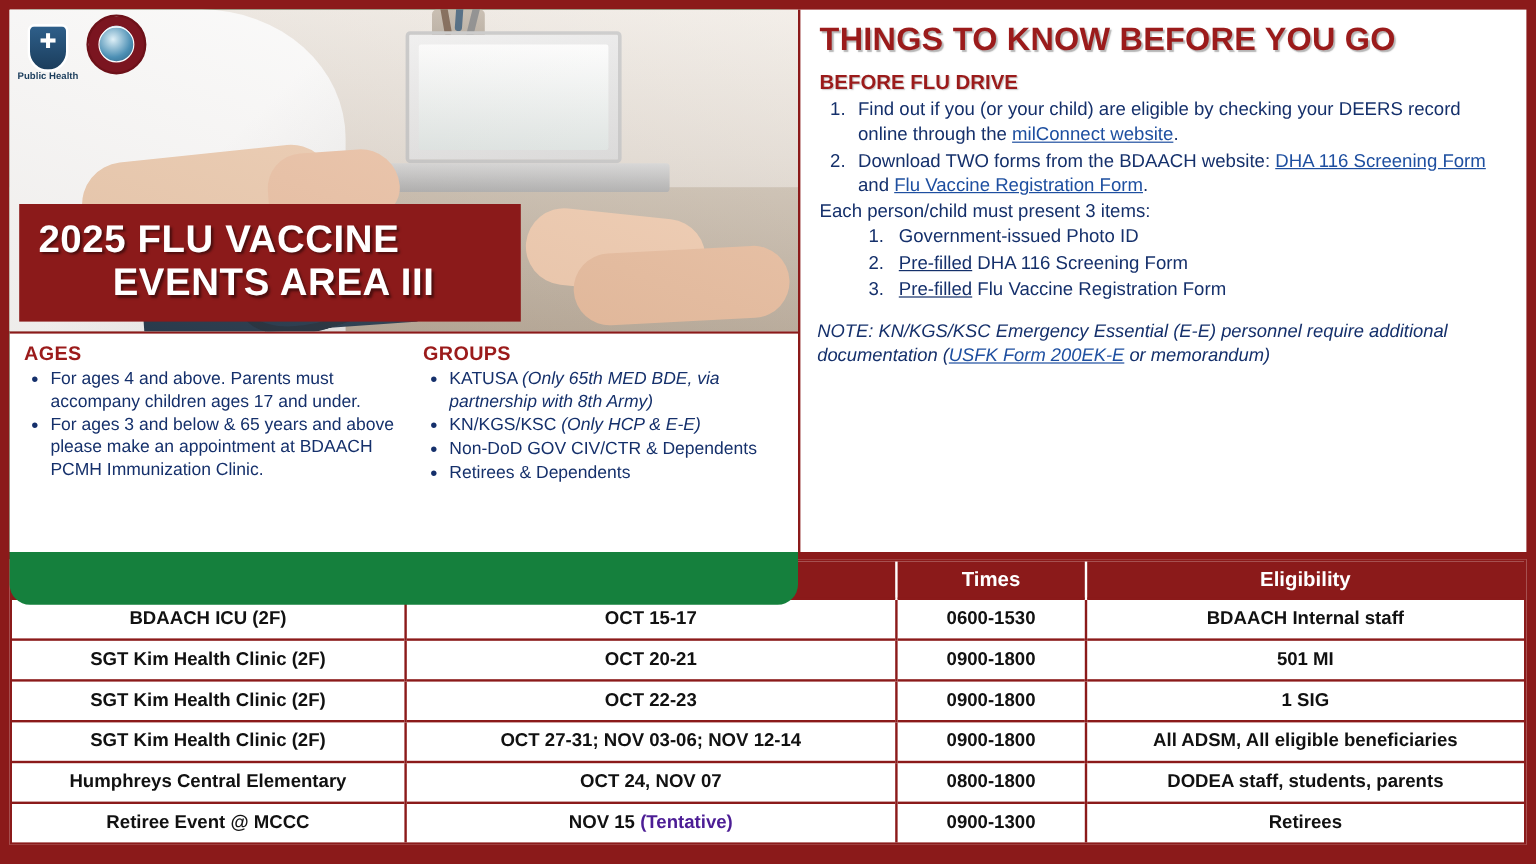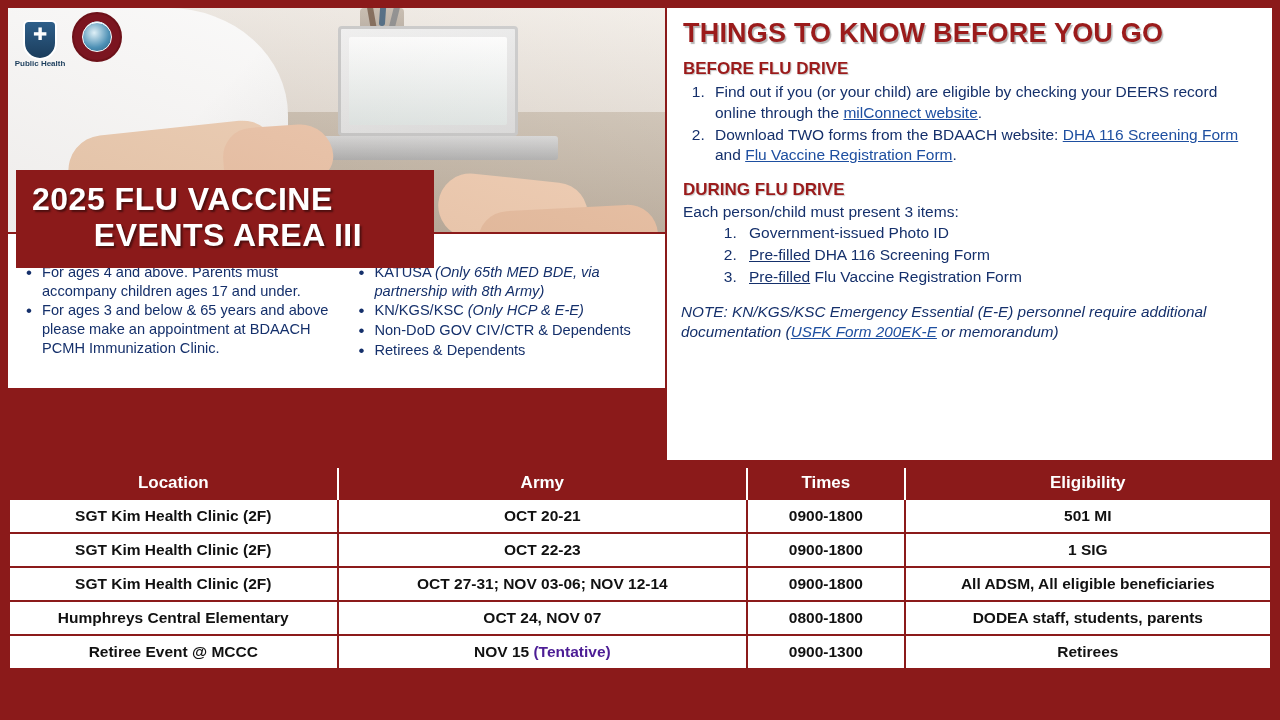--- a/index.html
+++ b/index.html
@@ -20,25 +20,26 @@
   
   .top {
     display: flex;
     width: 1264px;
     height: 452px;
   }
 
   
   .left-col {
     width: 657px;
-    height: 380px;
-    position: relative;
-    background: #bef264;
+    height: 496px;
+    position: relative;
+    background: #15803d;
     display: flex;
     flex-direction: column;
+    border-radius: 17px;
   }
   .photo-wrap {
     position: relative;
     width: 657px;
     height: 268px;
     overflow: hidden;
     background: #d8cfc6;
   }
   
   .photo-bg {
@@ -368,21 +369,20 @@
       <div class="rsub">BEFORE FLU DRIVE</div>
       <ol class="num">
         <li>
           <span>Find out if you (or your child) are eligible by checking your DEERS record online through the </span><a class="lnk" href="#">milConnect website</a><span>.</span>
         </li>
         <li>
           <span>Download TWO forms from the BDAACH website: </span><a class="lnk" href="#">DHA 116 Screening Form</a><span> and </span><a class="lnk" href="#">Flu Vaccine Registration Form</a><span>.</span>
         </li>
       </ol>
 
-      <div class="rsub" style="margin-top:14px;">DURING FLU DRIVE</div>
       <div class="during-line">Each person/child must present 3 items:</div>
       <ol class="num2">
         <li><span>Government-issued Photo ID</span></li>
         <li><span class="u">Pre-filled</span><span> DHA 116 Screening Form</span></li>
         <li><span class="u">Pre-filled</span><span> Flu Vaccine Registration Form</span></li>
       </ol>
 
       <div class="note">
         <span>NOTE: KN/KGS/KSC Emergency Essential (E-E) personnel require additional documentation (</span><a class="lnk" href="#">USFK Form 200EK-E</a><span> or memorandum)</span>
       </div>
@@ -400,20 +400,26 @@
       <thead>
         <tr>
           <th>Location</th>
           <th>Army</th>
           <th>Times</th>
           <th>Eligibility</th>
         </tr>
       </thead>
       <tbody>
         <tr>
+          <td>BDAACH ICU (2F)</td>
+          <td>OCT 15-17</td>
+          <td>0600-1530</td>
+          <td>BDAACH Internal staff</td>
+        </tr>
+        <tr>
           <td>SGT Kim Health Clinic (2F)</td>
           <td>OCT 20-21</td>
           <td>0900-1800</td>
           <td>501 MI</td>
         </tr>
         <tr>
           <td>SGT Kim Health Clinic (2F)</td>
           <td>OCT 22-23</td>
           <td>0900-1800</td>
           <td>1 SIG</td>

